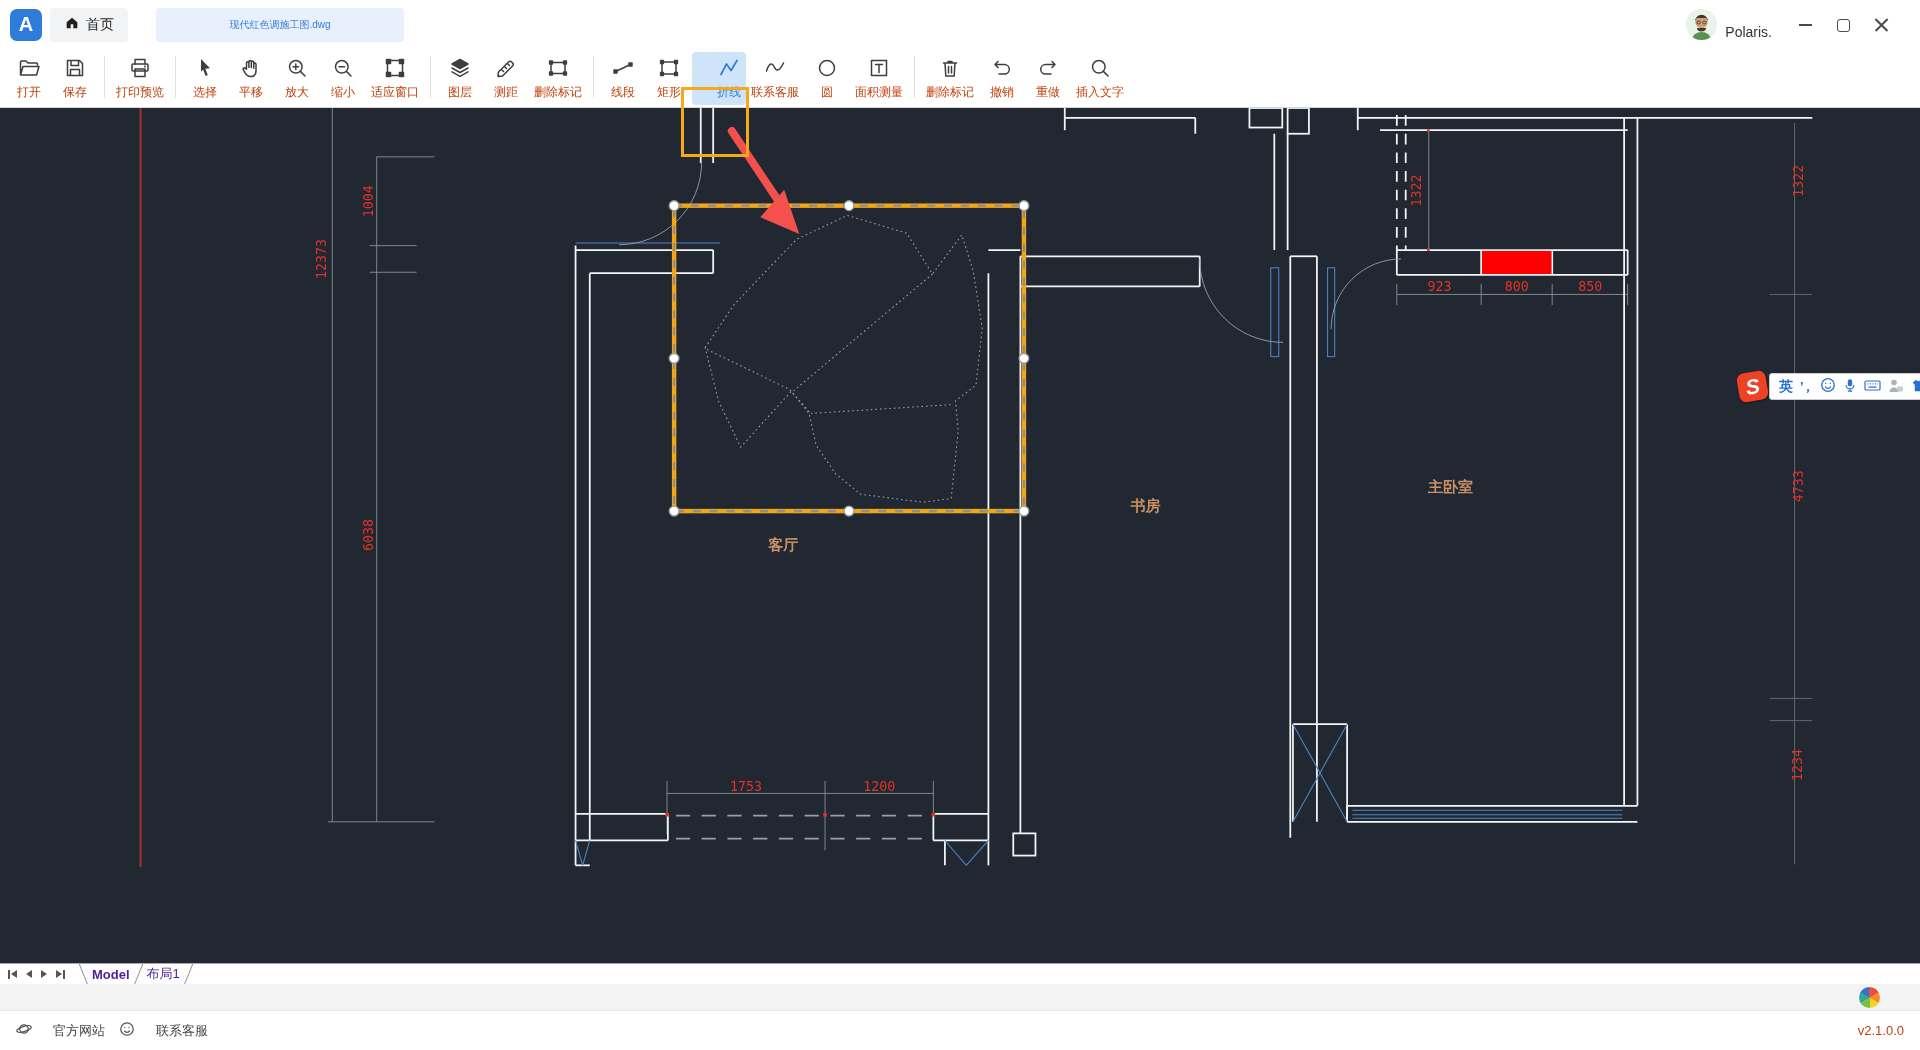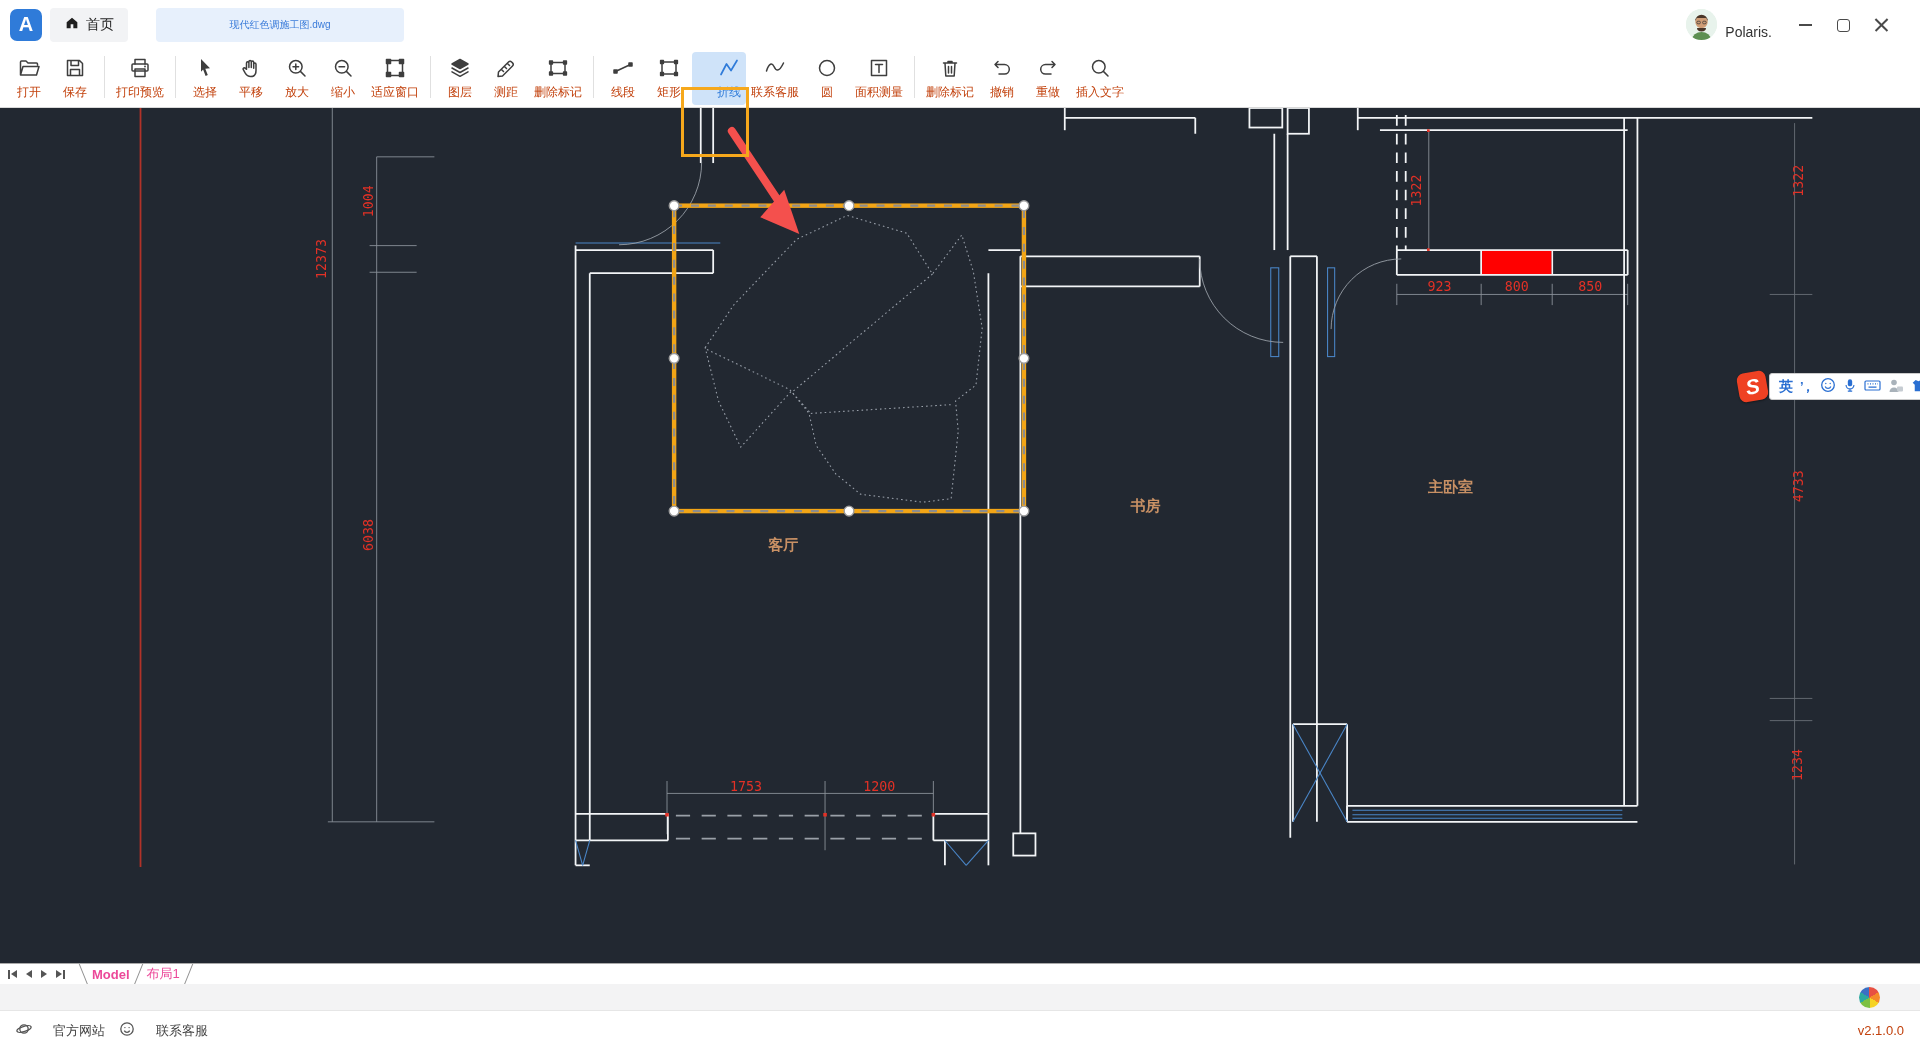--- a/index.html
+++ b/index.html
@@ -53,21 +53,21 @@
 
   
   .sheetbar { height:21px; background:#fff; border-top:1px solid #a9a9a9; display:flex; align-items:center; font-size:13px; }
   .navbtns { display:flex; align-items:center; gap:9px; padding:0 10px 0 8px; }
   .navbtn { display:flex; align-items:center; gap:1px; cursor:default; }
   .tri-l { width:0; height:0; border-top:4.5px solid transparent; border-bottom:4.5px solid transparent; border-right:6px solid #555; }
   .tri-r { width:0; height:0; border-top:4.5px solid transparent; border-bottom:4.5px solid transparent; border-left:6px solid #555; }
   .navbar-end { width:2px; height:9px; background:#555; }
   .sheet-sep { width:1px; height:21px; background:#8f8f8f; margin:0 8px; }
   .sep-back { transform:skewX(22deg); } .sep-fwd { transform:skewX(-22deg); }
-  .sheet-tab { color:#ec4899; } .sheet-tab.active { font-weight:bold; }
+  .sheet-tab { color:#4c1d95; } .sheet-tab.active { font-weight:bold; }
 
   
   .gapbar { position:relative; height:27px; background:#f3f3f4; border-bottom:1px solid #e6e6e6; }
   .colorwheel { position:absolute; right:40px; top:3px; width:21px; height:21px; border-radius:50%;
     background:conic-gradient(#e85042 0 60deg,#f58a2a 60deg 120deg,#f5d324 120deg 180deg,#7cc043 180deg 240deg,#2ba8a0 240deg 300deg,#3a6fc4 300deg 360deg); }
   .statusbar { height:39px; background:#fff; display:flex; align-items:center; font-size:13px; color:#444; padding:0 16px; }
   .status-item { display:flex; align-items:center; gap:21px; margin-right:14px; }
   .status-item svg { stroke:#555; fill:none; stroke-width:1.3; }
   .version { margin-left:auto; color:#c2410c; }
 

